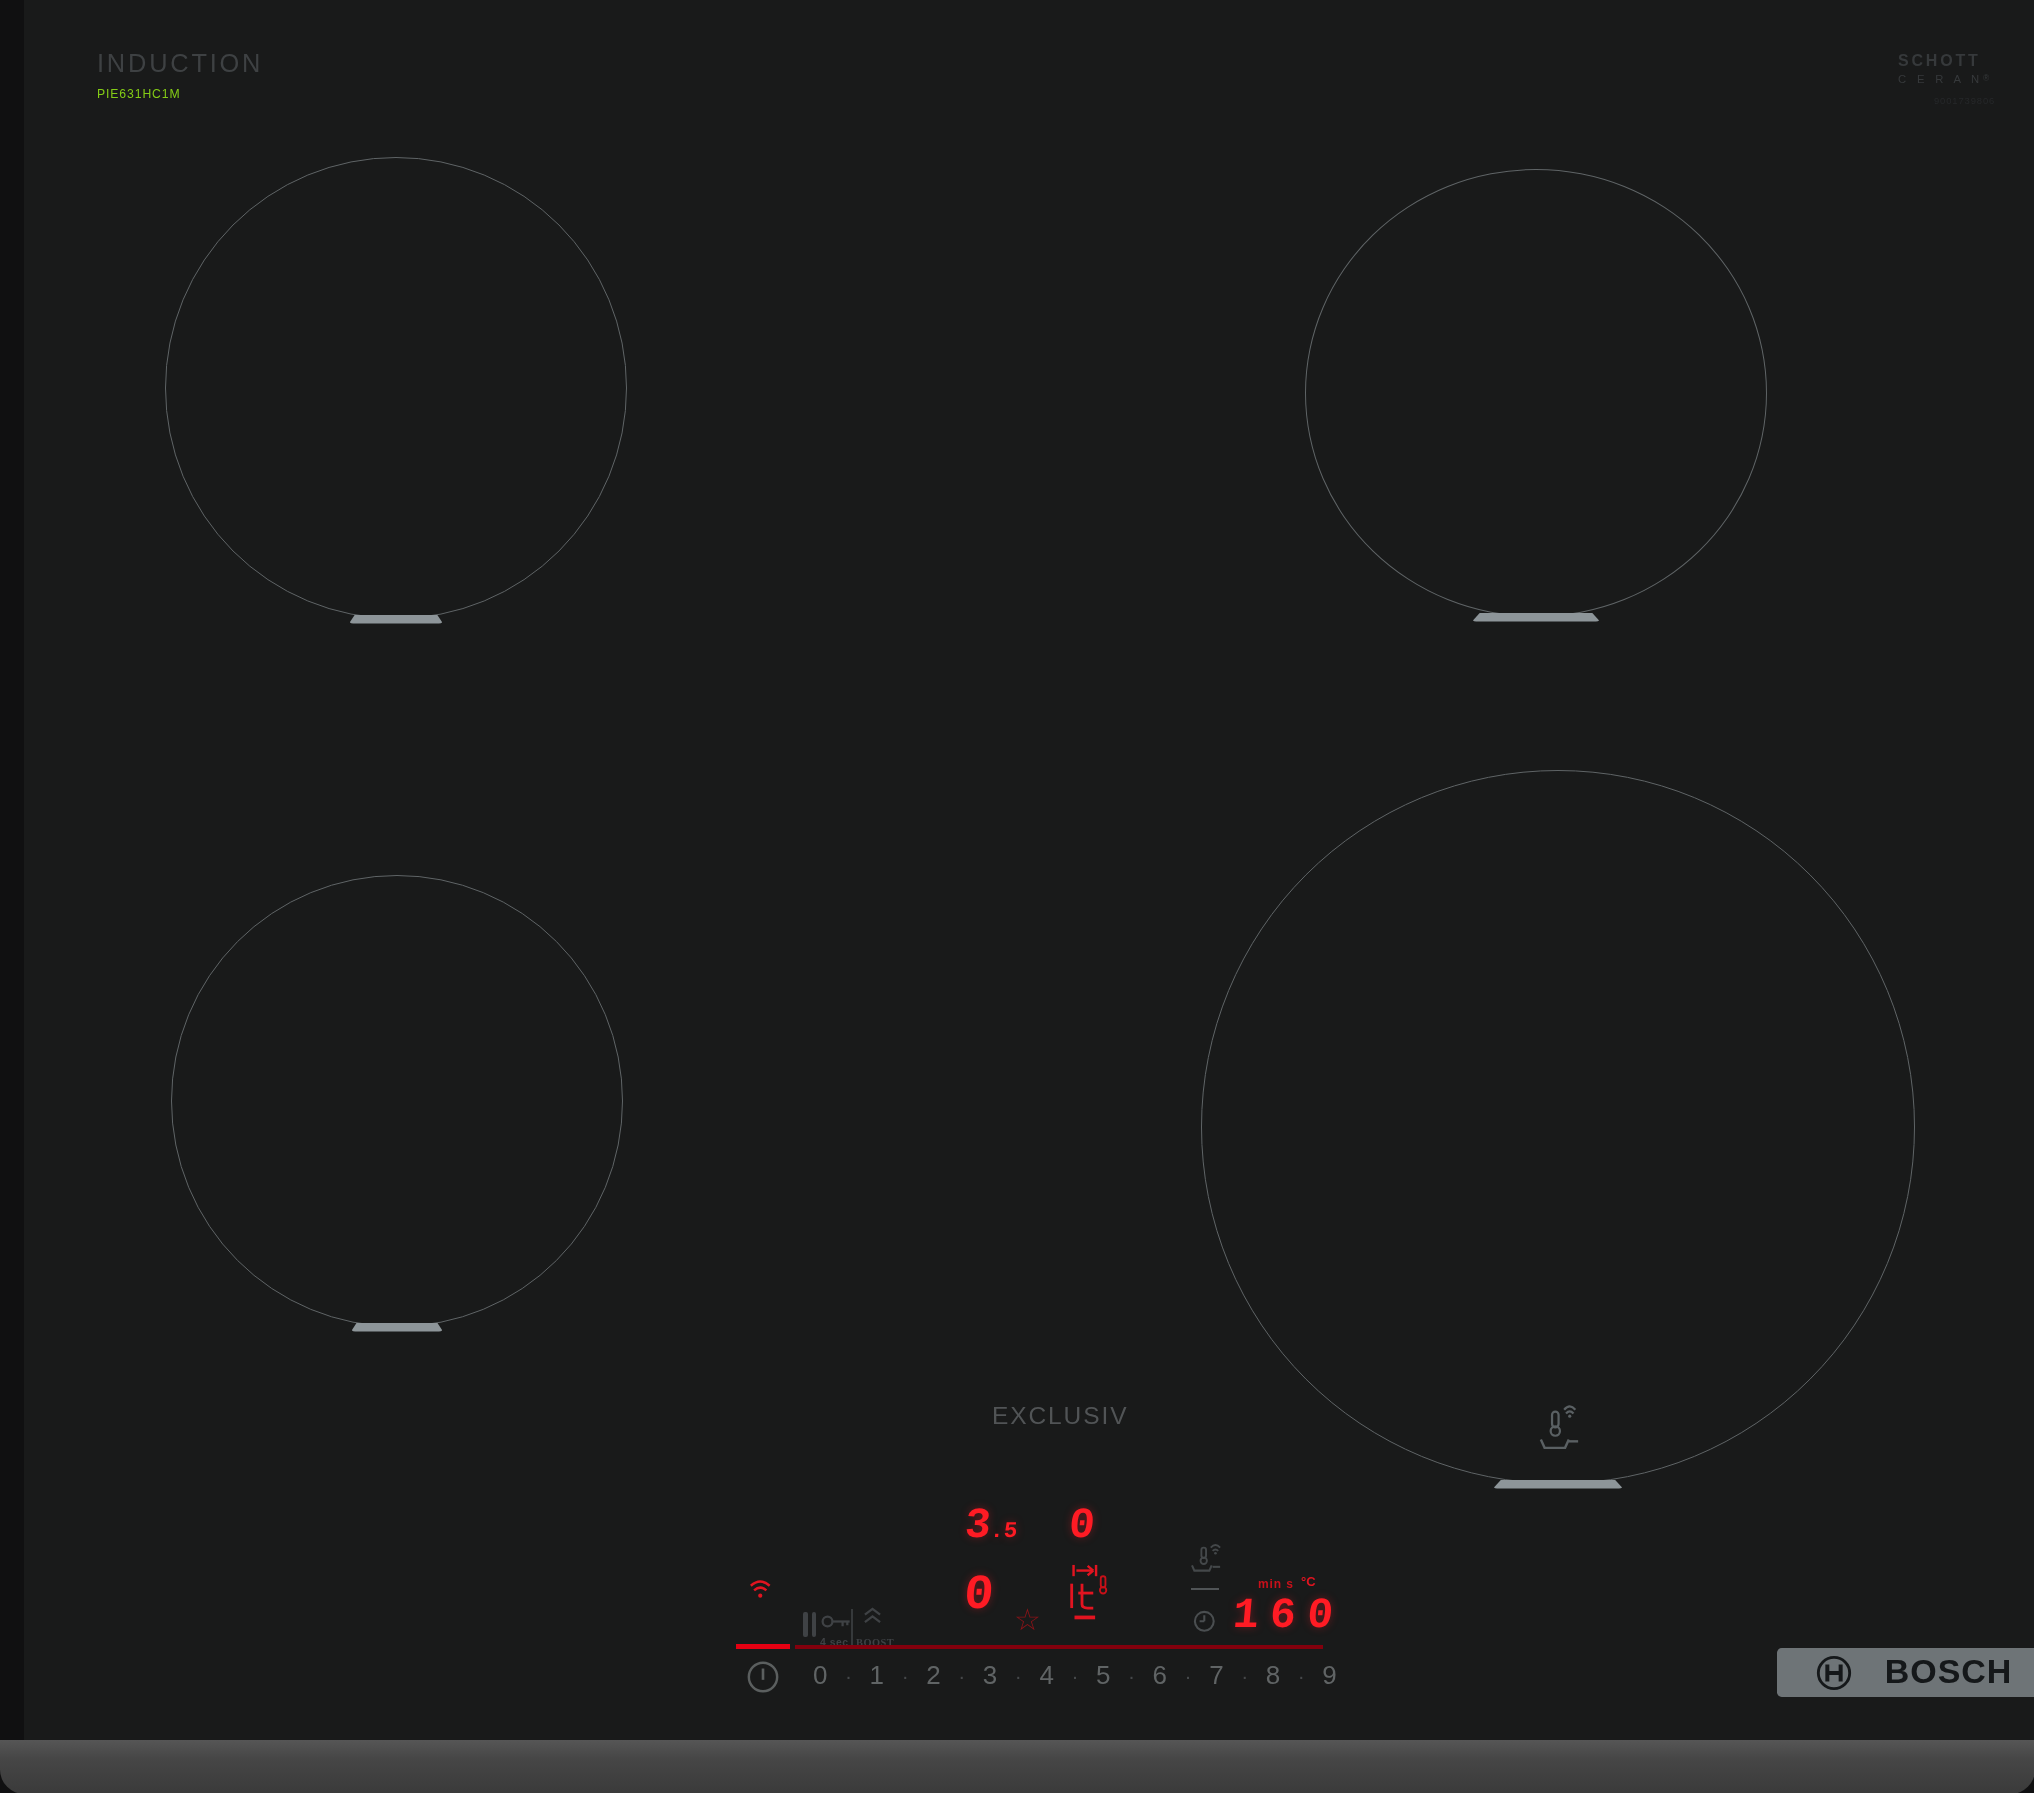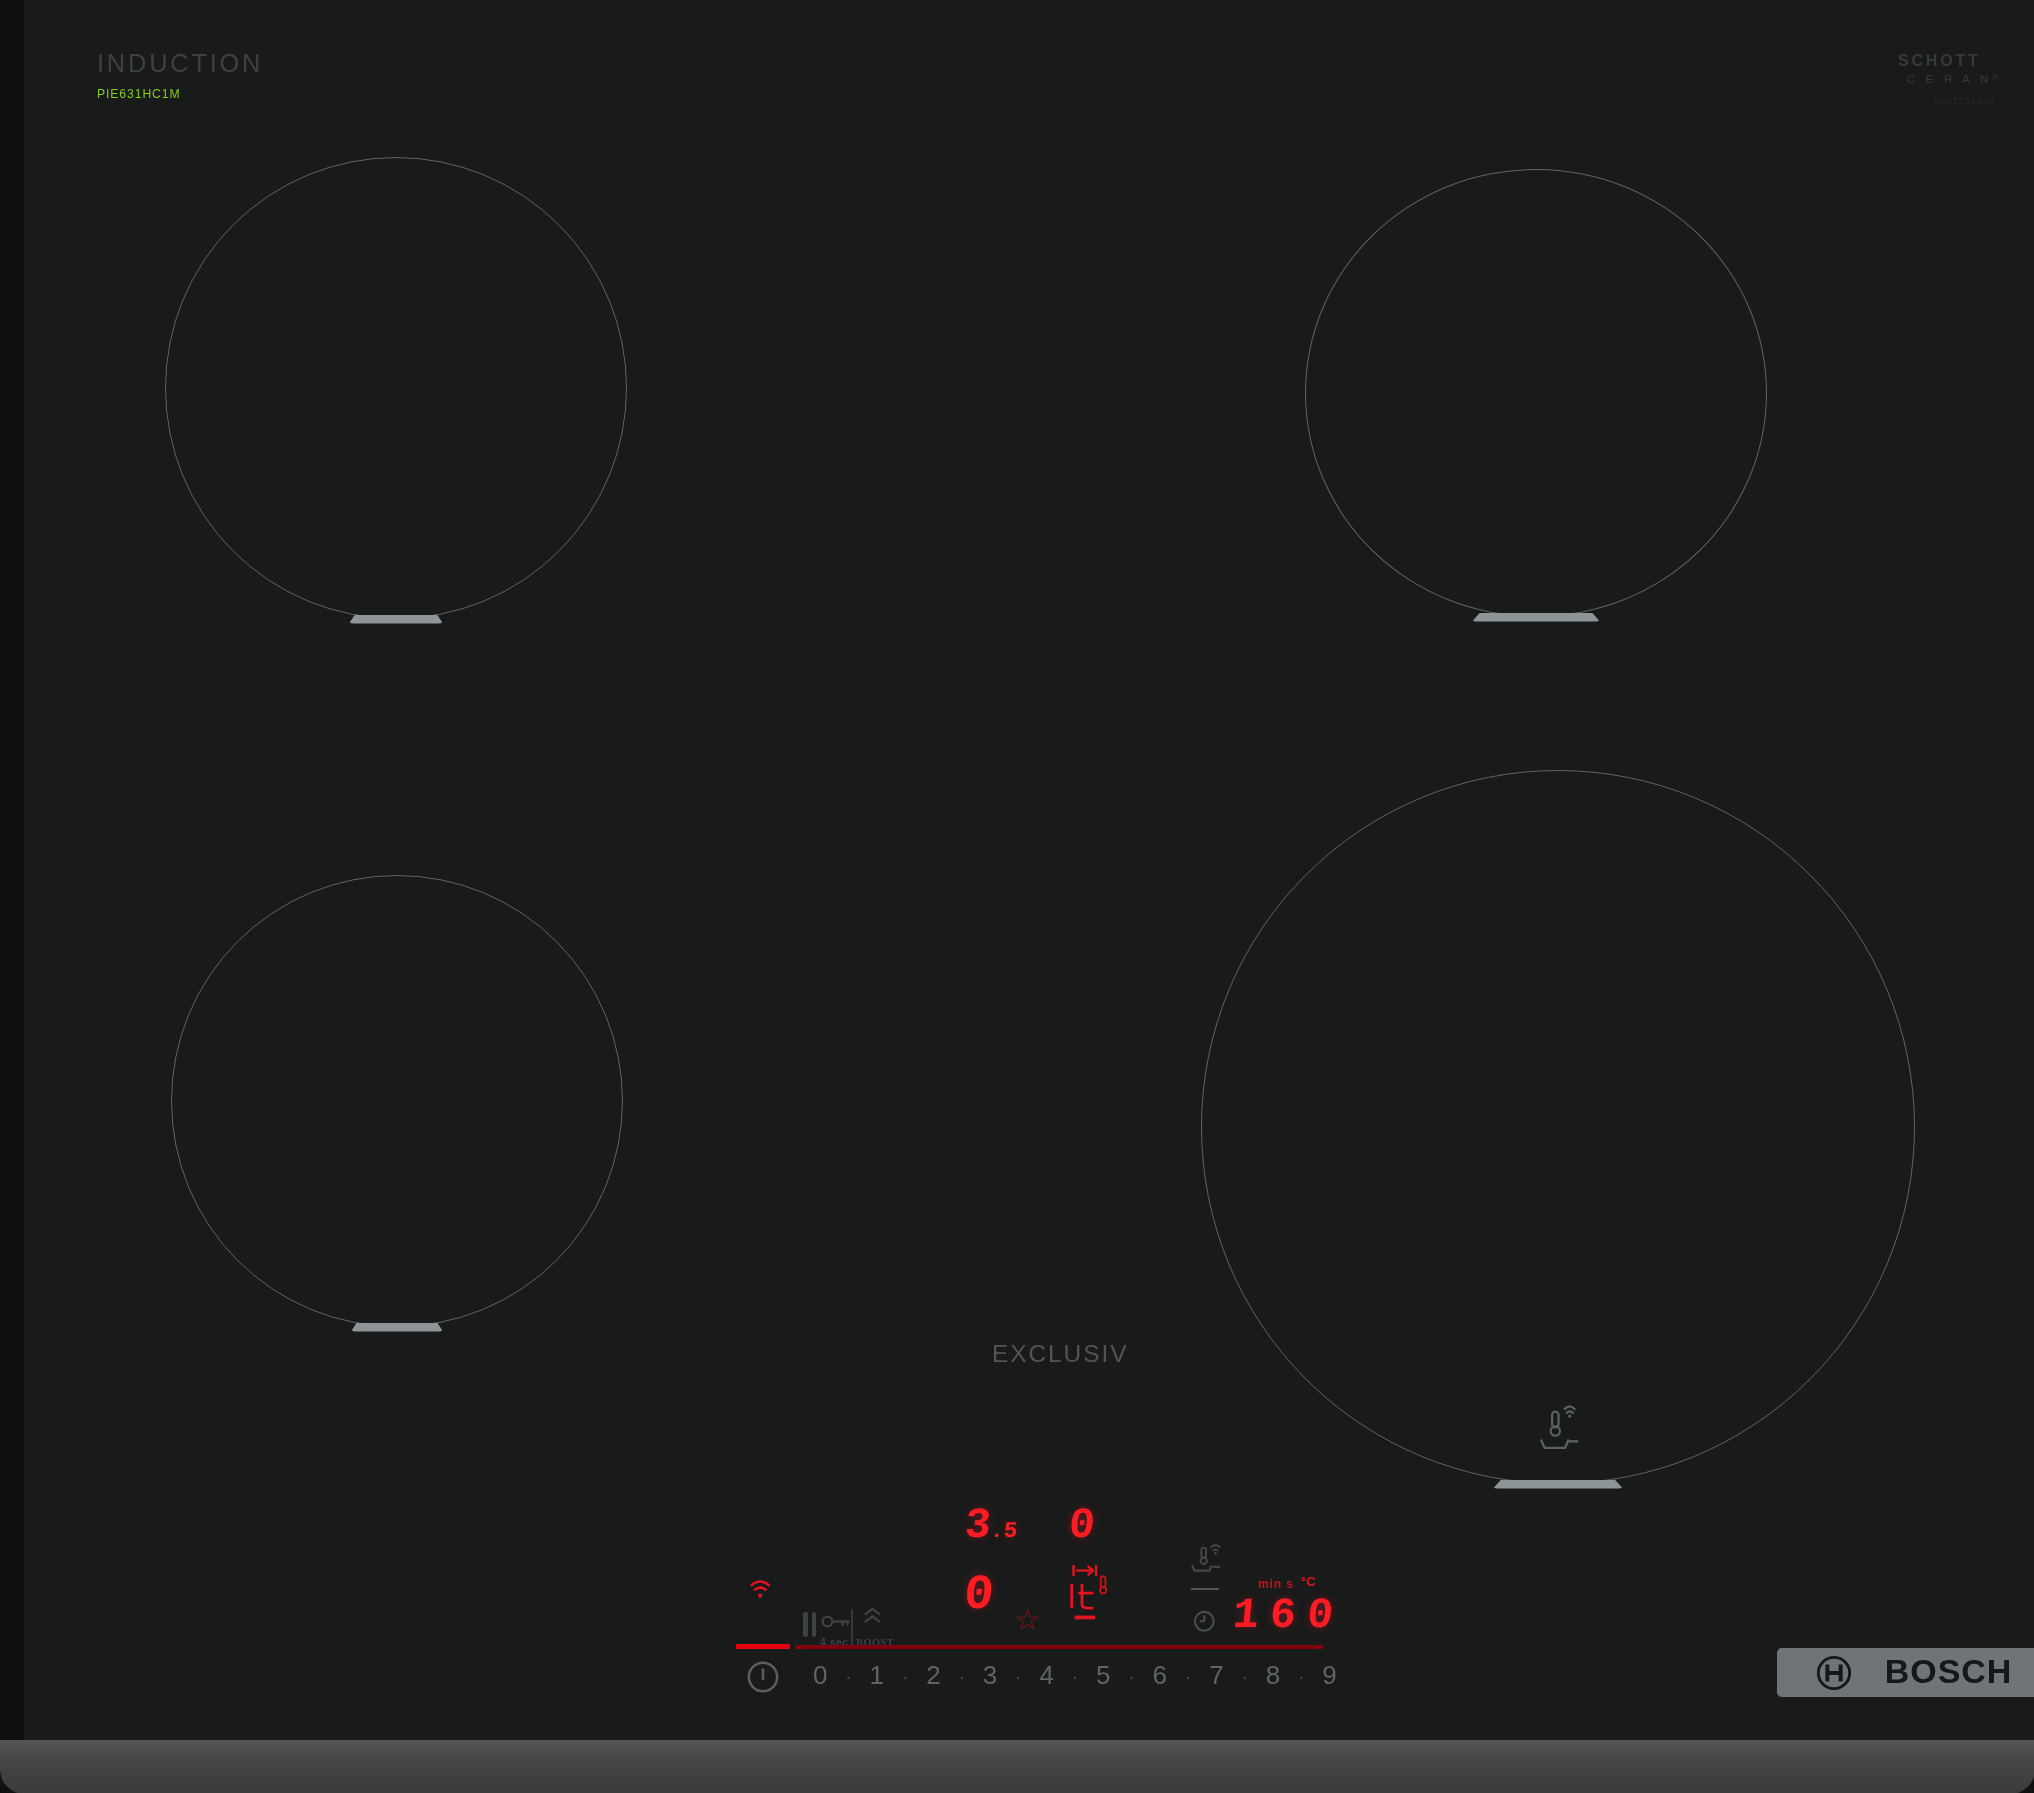--- a/index.html
+++ b/index.html
@@ -16,24 +16,24 @@
   .notch{position:absolute;left:50%;transform:translateX(-50%);bottom:-5.6px;height:8.5px;
          background:#8d9599;border-radius:4.7px;clip-path:polygon(6% 0,94% 0,100% 100%,0 100%);}
   .notch-tl{width:94px;} .notch-tr{width:128px;} .notch-bl{width:92px;} .notch-br{width:130px;}
 
   
   .brand-tl{position:absolute;left:73px;top:49px;color:#3e4143;}
   .brand-title{font-size:25.4px;letter-spacing:2.8px;}
   .brand-model{margin-top:8.5px;font-size:12.2px;letter-spacing:0.9px;color:#84cc16;}
   .brand-tr{position:absolute;left:1874px;top:52px;width:104px;color:#36393b;}
   .schott1{font-size:16px;letter-spacing:2.8px;font-weight:bold;}
-  .schott2{font-size:11.3px;letter-spacing:3.8px;margin-top:2.8px;text-align:right;}
+  .schott2{font-size:11.3px;letter-spacing:3.8px;margin-top:2.8px;}
   .schott-reg{font-size:8.5px;vertical-align:top;}
   .schott-serial{margin-top:10.4px;margin-left:36px;font-size:9.4px;color:#26282a;letter-spacing:0.9px;}
-  .exclusiv{position:absolute;left:968px;top:1340px;font-size:24.5px;letter-spacing:1.9px;color:#515456;}
+  .exclusiv{position:absolute;left:968px;top:1402px;font-size:24.5px;letter-spacing:1.9px;color:#515456;}
 
   
   .seg{font-family:"Liberation Mono","DejaVu Sans Mono",monospace;font-weight:bold;
        color:#ff1b24;transform:skewX(-5deg);line-height:1;
        text-shadow:0 0 8.5px rgba(255,30,40,.35);}
   .disp-power{position:absolute;left:941px;top:1504px;}
   .disp-power .main{font-size:43px;}
   .disp-power .dec{font-size:22.6px;}
   .disp-zero1{position:absolute;left:940px;top:1571px;font-size:49px;}
   .disp-zero2{position:absolute;left:1045px;top:1504px;font-size:43px;}

